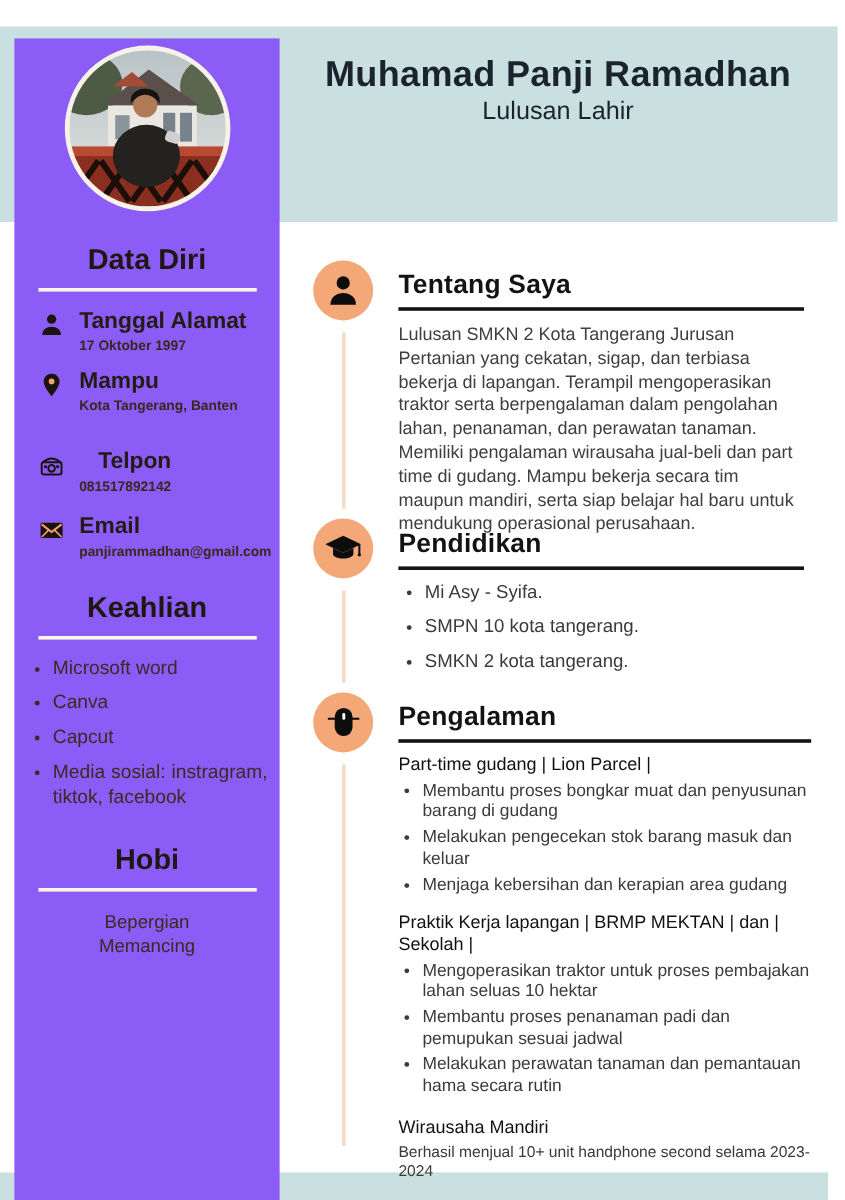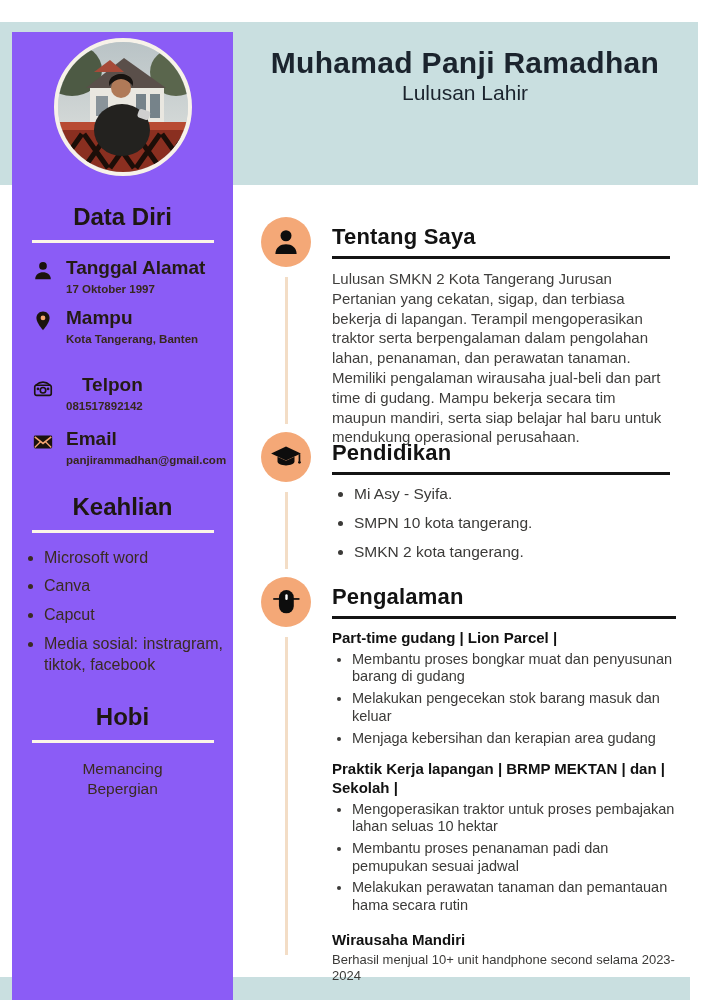--- a/index.html
+++ b/index.html
@@ -35,21 +35,21 @@
   .tl-line{position:absolute;width:3px;background:#f3ddc6;z-index:1;}
   #c1{left:261px;top:217px;} #c2{left:261px;top:432px;} #c3{left:261px;top:577px;}
   #l1{left:285px;top:277px;height:147px;} #l2{left:285px;top:492px;height:77px;} #l3{left:285px;top:637px;height:318px;}
   .main-sec{position:absolute;left:332px;width:338px;z-index:2;}
   #sec-tentang{top:224px;} #sec-pendidikan{top:440px;} #sec-pengalaman{top:584px;width:344px;}
   .sec-title{font-size:22px;font-weight:700;color:#131313;margin:0 0 6px;letter-spacing:.2px;}
   .sec-rule{height:3px;background:#141414;border:none;margin:0 0 10px;width:100%;}
   .about-body{font-size:15px;line-height:1.32;color:#3f3e3c;margin:0;}
   .edu-list{margin:4px 0 0;padding-left:22px;font-size:15.5px;color:#3b3a38;}
   .edu-list li{margin-bottom:11px;}
-  .job-head{font-size:15px;font-weight:700;color:#111;margin:0;line-height:1.25;}
+  .job-head{font-size:15px;font-weight:400;color:#111;margin:0;line-height:1.25;}
   .job-head.mt{margin-top:13px;}
   .job-bullets{margin:3px 0 8px;padding-left:20px;font-size:14.5px;line-height:1.22;color:#3b3a38;}
   .job-bullets li{margin-bottom:4px;}
   .wira-head{margin-top:16px;}
   .wira-note{font-size:13px;line-height:1.3;color:#3b3a38;margin:2px 0 0;}
   svg{display:block;}
 </style>
 </head>
 <body>
 
@@ -154,22 +154,22 @@
   <ul class="skills">
     <li>Microsoft word</li>
     <li>Canva</li>
     <li>Capcut</li>
     <li>Media sosial: instragram, tiktok, facebook</li>
   </ul>
 
   <h2 class="side-title hobi-title">Hobi</h2>
   <div class="side-rule"></div>
   <div class="hobby-lines">
+    <div>Bepergian</div>
     <div>Memancing</div>
-    <div>Bepergian</div>
   </div>
 </aside>
 
 <div class="tl-line" id="l1"></div>
 <div class="tl-line" id="l2"></div>
 <div class="tl-line" id="l3"></div>
 
 <div class="tl-circle" id="c1">
   <span>
     <svg width="30" height="30" viewBox="0 0 24 24">

